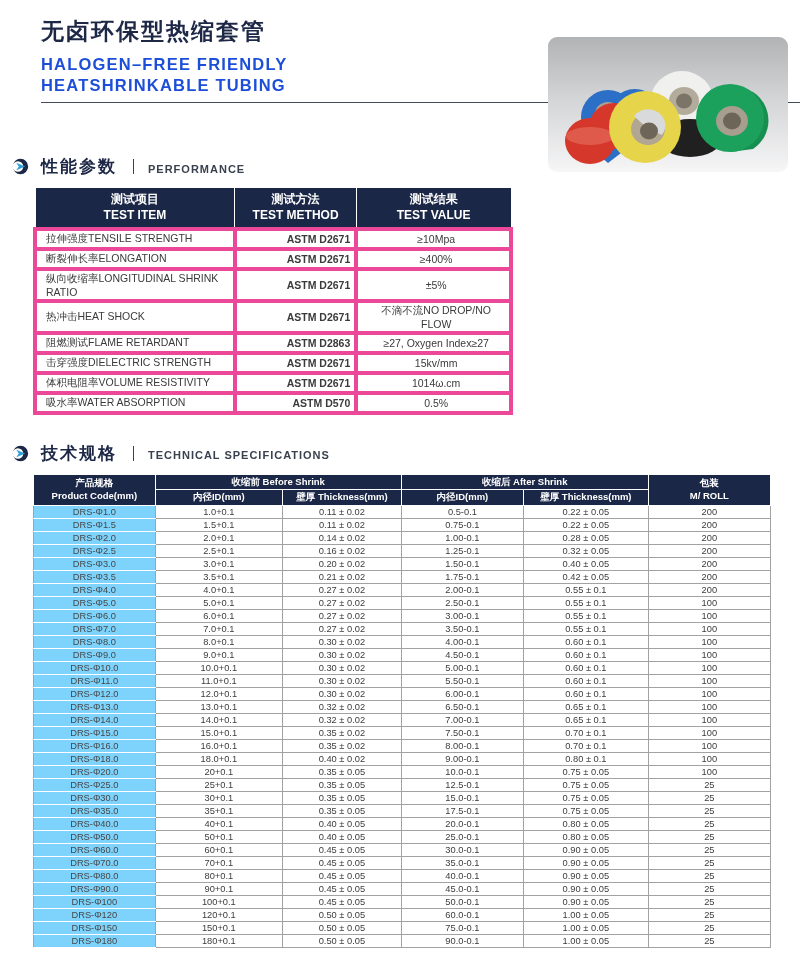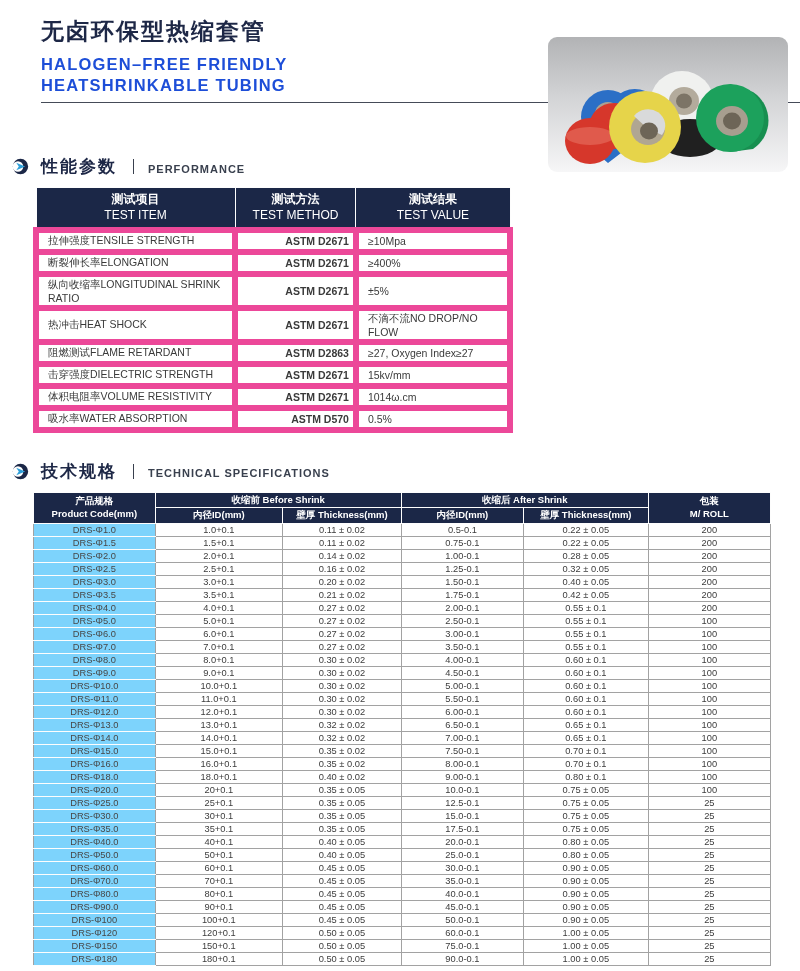--- a/index.html
+++ b/index.html
@@ -25,26 +25,26 @@
   .sec-sep { width: 1px; height: 15px; background: #39404e; margin: 0 2px 0 4px; }
   .sec-en { font-size: 11px; color: #39404e; letter-spacing: 1px; font-weight: bold; padding-top: 4px; }
 
   
   .perf-wrap { margin-top: 52px; }
   .perf-table { border-collapse: collapse; width: 480px; margin: 9px 0 0 21px; table-layout: fixed;
                 border: 1px solid #7d7d7d; }
   .perf-table th { background: #1b2747; color: #ffffff; border: 1px solid #fdfdfd;
                    padding: 3px 2px; font-size: 12px; line-height: 1.35; }
   .perf-table th .cn { font-weight: bold; }
-  .perf-table th .en { font-weight: normal; }
-  .perf-table td { border: 6px solid #ec4899; height: 17px; font-size: 10.5px; color: #3a3a3a;
+  .perf-table th .en { font-weight: bold; }
+  .perf-table td { border: 4px solid #ec4899; height: 17px; font-size: 10.5px; color: #3a3a3a;
                    padding: 1px 4px; background: #fff; }
   .perf-table td:nth-child(1) { text-align: left; padding-left: 9px; }
   .perf-table td:nth-child(2) { text-align: right; font-weight: bold; }
-  .perf-table td:nth-child(3) { text-align: left; padding-left: 9px; }
+  .perf-table td:nth-child(3) { text-align: center; padding-left: 9px; }
 
   
   .spec-wrap { margin-top: 27px; }
   .spec-table { border-collapse: collapse; width: 738px; margin: 9px 8px 0 21px; table-layout: fixed;
                 border: 1px solid #7d7d7d; }
   .spec-table th { background: #1b2747; color: #ffffff; border: 1px solid #fdfdfd;
                    font-size: 9.5px; font-weight: bold; padding: 1px 2px; line-height: 1.35; }
   .spec-table td { border: 1px solid #a2a2a2; height: 13px; font-size: 9.3px; color: #3c3c3c;
                    text-align: center; padding: 0 2px; background: #fff; line-height: 1; }
   .spec-table td.code { background: #7dd3fc; color: #474747; border-top: 1px solid #fdfdfd;

